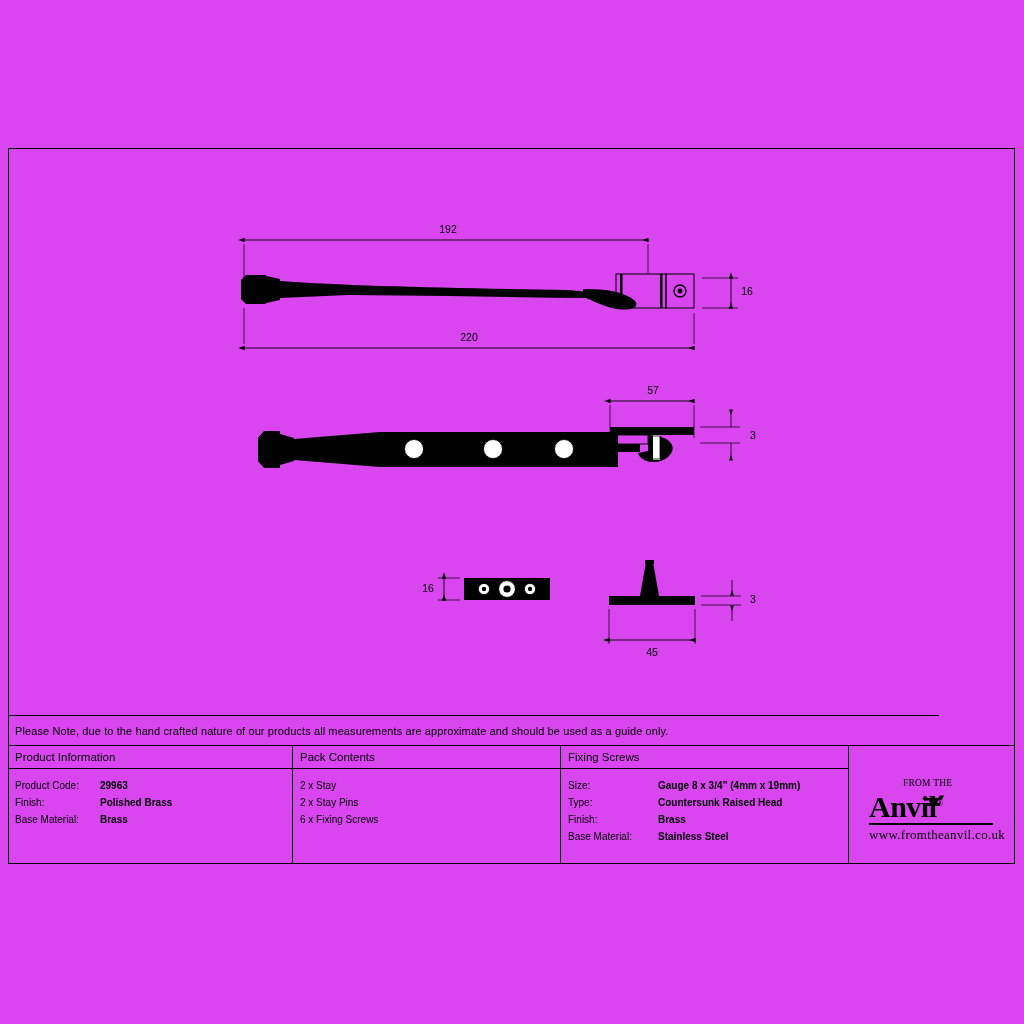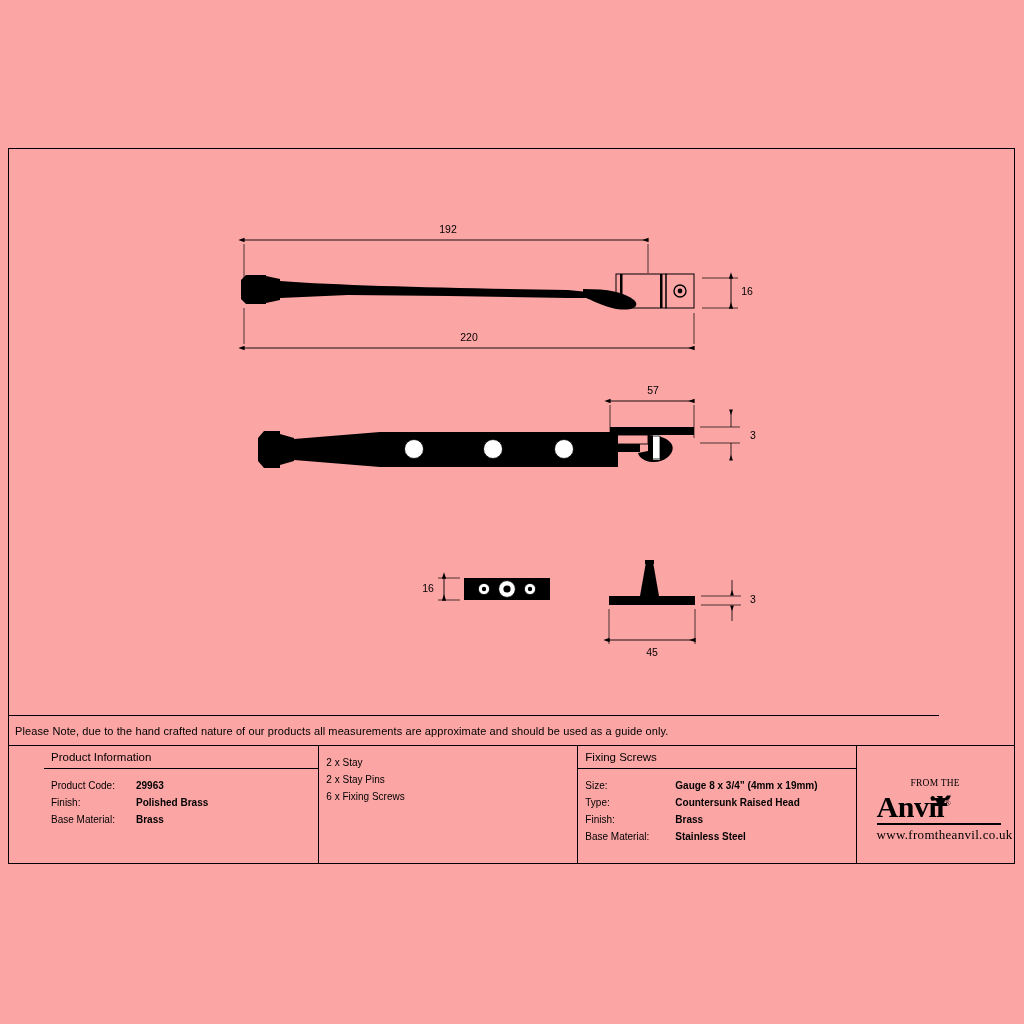--- a/index.html
+++ b/index.html
@@ -8,21 +8,21 @@
     background: #ffffff;
   }
   body {
     font-family: "Liberation Sans", sans-serif;
     color: #000000;
   }
   #page {
     position: relative;
     width: 1024px;
     height: 1024px;
-    background: #fca5a5;
+    background: #d946ef;
     overflow: hidden;
   }
 
   
   .frame {
     position: absolute;
     left: 8px;
     top: 148px;
     width: 1007px;
     height: 716px;
@@ -60,21 +60,20 @@
   
   .info-table {
     position: absolute;
     left: 8px;
     top: 745px;
     width: 1007px;
     height: 119px;
     border-top: 1px solid #000000;
     box-sizing: border-box;
     display: flex;
-    padding-left: 36px;
   }
   .col {
     box-sizing: border-box;
     position: relative;
   }
   .col-prod { width: 285px; border-right: 1px solid #000000; }
   .col-pack { width: 268px; border-right: 1px solid #000000; }
   .col-fix  { width: 288px; border-right: 1px solid #000000; }
   .col-logo { width: 164px; }
 
@@ -313,20 +312,21 @@
           <span class="v">Polished Brass</span>
         </div>
         <div class="kv">
           <span class="k">Base Material:</span>
           <span class="v">Brass</span>
         </div>
       </div>
     </div>
 
     <div class="col col-pack">
+      <div class="col-head">Pack Contents</div>
       <div class="col-body">
         <div class="plain-line">2 x Stay</div>
         <div class="plain-line">2 x Stay Pins</div>
         <div class="plain-line">6 x Fixing Screws</div>
       </div>
     </div>
 
     <div class="col col-fix">
       <div class="col-head">Fixing Screws</div>
       <div class="col-body">

